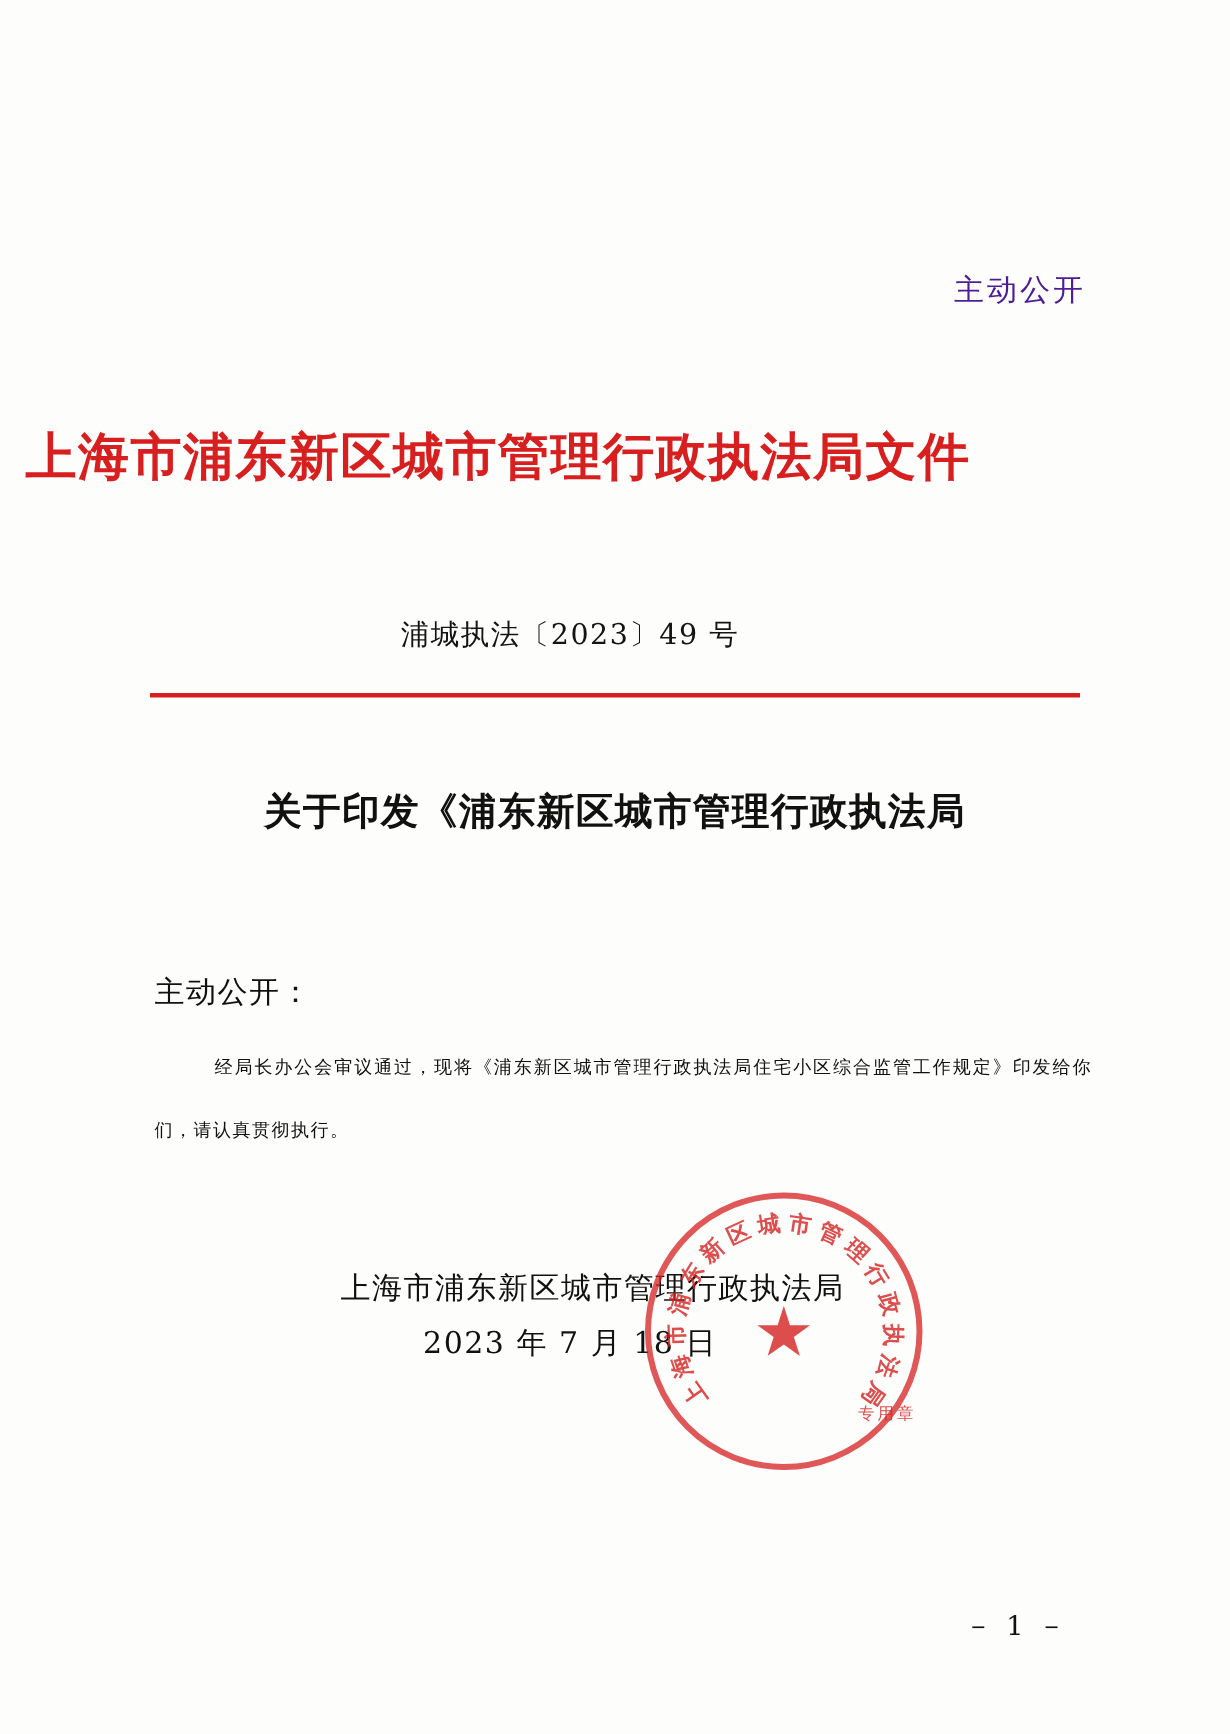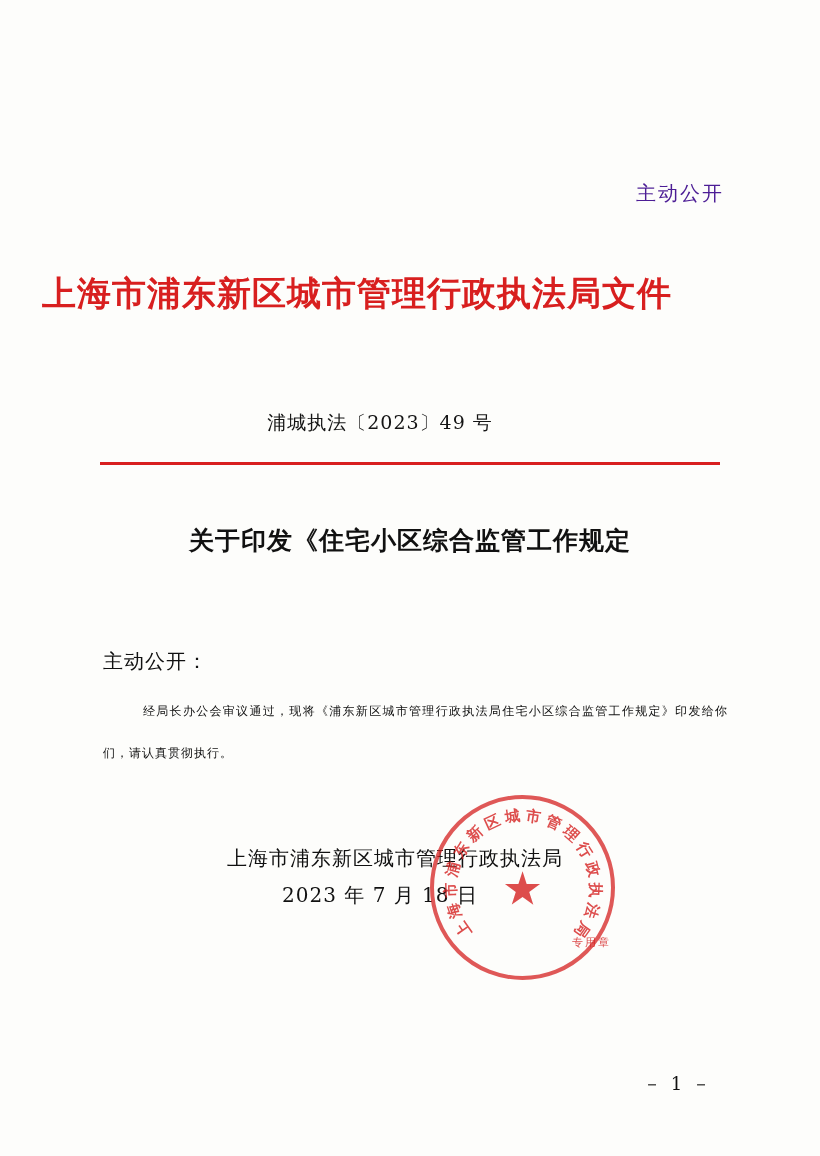--- a/index.html
+++ b/index.html
@@ -29,31 +29,30 @@
     right: 96px;
     font-size: 20px;
     letter-spacing: 2px;
     color: #4c1d95;
     font-family: "DejaVu Serif", "Liberation Serif", serif;
   }
 
   
   .doc-header {
     position: absolute;
-    top: 271px;
+    top: 282px;
     left: 0;
     width: 664px;
     text-align: center;
     color: #d81f1f;
     font-size: 34px;
     font-weight: bold;
     letter-spacing: 1px;
     font-family: "DejaVu Serif", "Liberation Serif", serif;
     white-space: nowrap;
-    padding-left: 25px;
   }
 
   
   .doc-number {
     position: absolute;
     top: 410px;
     left: 0;
     width: 760px;
     text-align: center;
     font-size: 19px;
@@ -198,21 +197,21 @@
 
   <div class="open-mark">主动公开</div>
 
   <div class="doc-header">上海市浦东新区城市管理行政执法局文件</div>
 
   <div class="doc-number">浦城执法〔2023〕49 号</div>
 
   <div class="red-rule"></div>
 
   <div class="notice-title">
-    <span class="line1">关于印发《住宅小区综合监管工作规定</span>
+    <span class="line1">关于印发《浦东新区城市管理行政执法局</span>
   </div>
 
   <div class="salutation">主动公开：</div>
 
   <div class="body-text">经局长办公会审议通过，现将《浦东新区城市管理行政执法局住宅小区综合监管工作规定》印发给你们，请认真贯彻执行。</div>
 
   <div class="signature">
     <span class="org">上海市浦东新区城市管理行政执法局</span>
     <span class="date">2023 年 7 月 18 日</span>
   </div>

